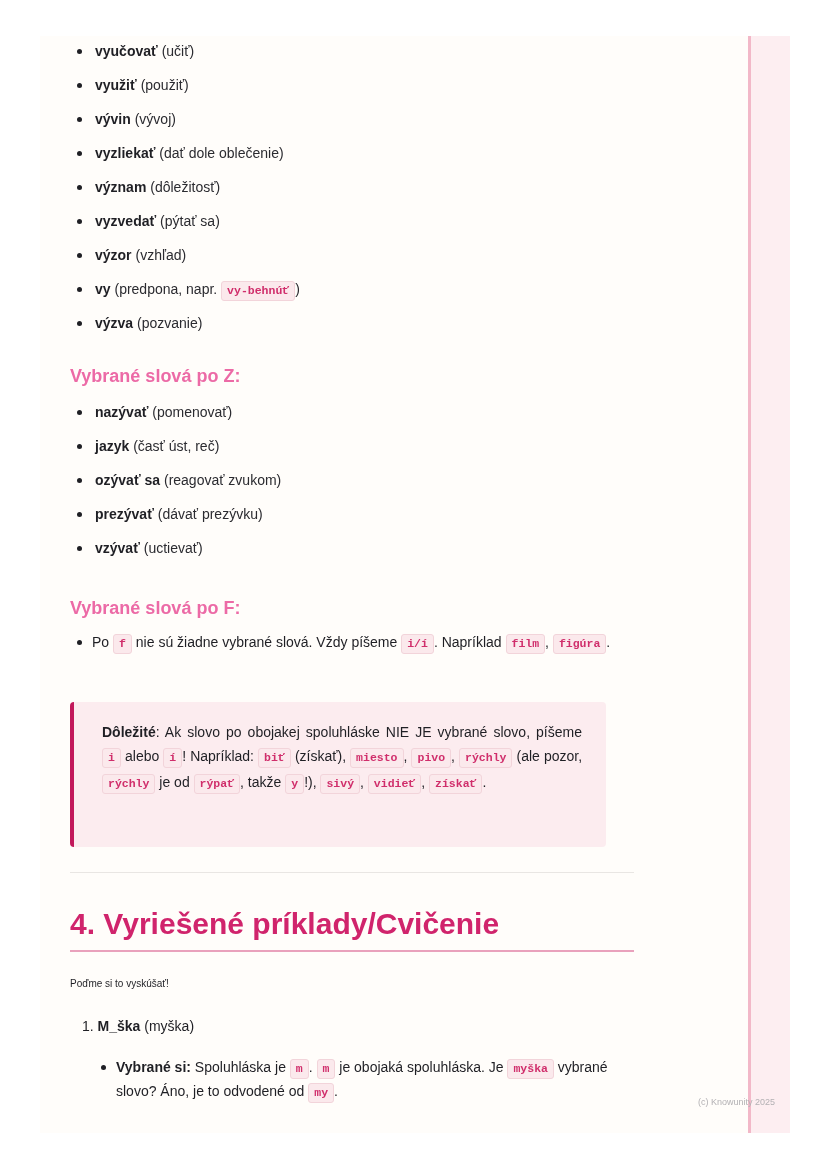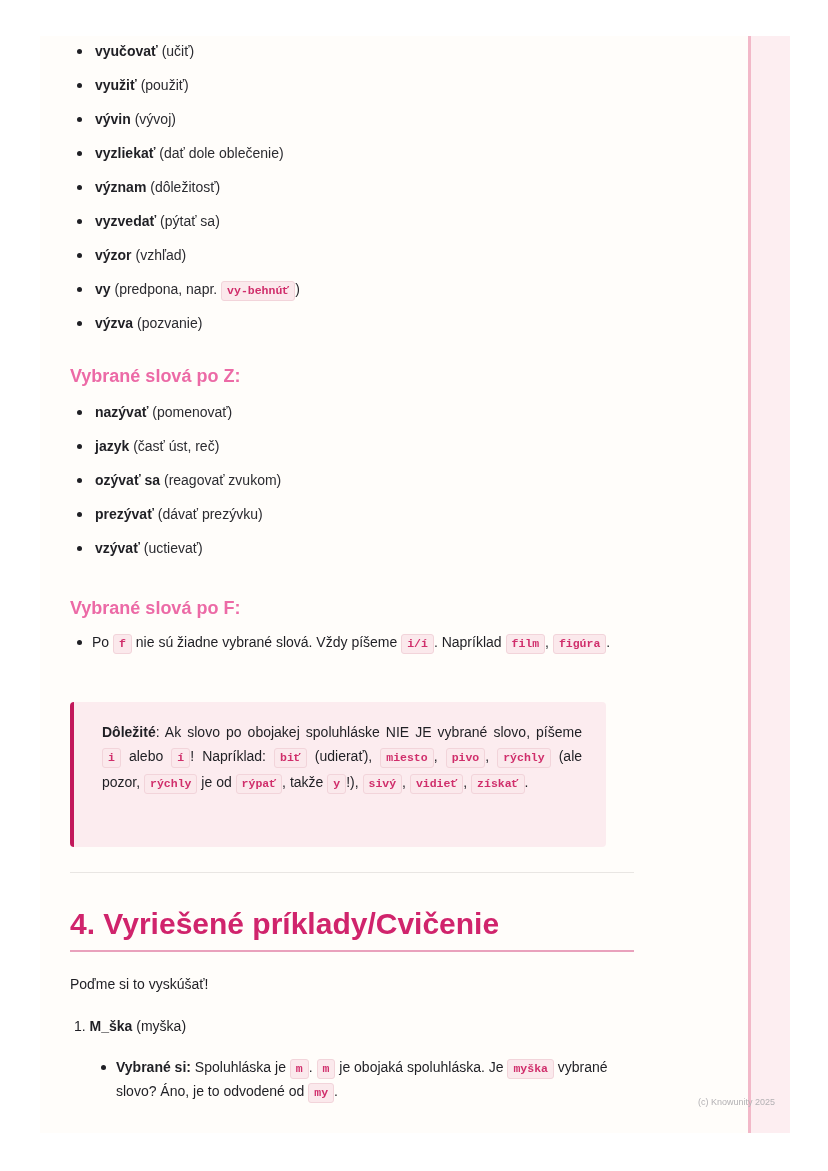--- a/index.html
+++ b/index.html
@@ -41,21 +41,21 @@
     position:relative; background:#fcecef; border-left:4px solid #c2185b; border-radius:4px;
     padding:18px 24px 16px 28px; font-size:14px; line-height:24px; text-align:justify;
     margin-left:0px; width:536px; box-sizing:border-box;
   }
   .callout code { margin:2px 0; }
   hr.sep { border:none; border-top:1px solid #e9e6e3; margin:0; }
   h2.big {
     font-size:30px; font-weight:bold; color:#d0246c; margin:0; line-height:36px;
     padding-bottom:8px; border-bottom:2px solid #e9a1bc;
   }
-  p.plain { font-size:14px; margin:0; line-height:20px; }
+  p.plain { font-size:10px; margin:0; line-height:20px; }
   .ol-item { font-size:14px; line-height:20px; }
   .sub-bullet { position:relative; padding-left:22px; font-size:14px; line-height:24px; }
   .sub-bullet::before {
     content:""; position:absolute; left:7px; top:10px; width:5px; height:5px; border-radius:50%; background:#1f1f24;
   }
   .footer {
     position:absolute; right:15px; bottom:26px; font-size:9px; color:#b3b1b4;
   }
   .abs { position:absolute; left:0; }
 </style>
@@ -97,40 +97,40 @@
       <code>film</code><span>,</span>
       <code>figúra</code><span>.</span>
     </div>
 
     <div class="callout abs" style="top:666px; height:145px;">
       <b>Dôležité</b><span>: Ak slovo po obojakej spoluhláske NIE JE vybrané slovo, píšeme</span>
       <code>i</code>
       <span>alebo</span>
       <code>í</code><span>! Napríklad:</span>
       <code>biť</code>
-      <span>(udierať),</span>
+      <span>(získať),</span>
       <code>miesto</code><span>,</span>
       <code>pivo</code><span>,</span>
       <code>rýchly</code>
       <span>(ale pozor,</span>
       <code>rýchly</code>
       <span>je od</span>
       <code>rýpať</code><span>, takže</span>
       <code>y</code><span>!),</span>
       <code>sivý</code><span>,</span>
       <code>vidieť</code><span>,</span>
       <code>získať</code><span>.</span>
     </div>
 
     <hr class="sep abs" style="top:836px; width:564px;">
 
     <h2 class="big abs" style="top:870px; width:564px;">4. Vyriešené príklady/Cvičenie</h2>
     <p class="plain abs" style="top:938px;">Poďme si to vyskúšať!</p>
 
-    <div class="ol-item abs" style="top:980px; left:4px;">
+    <div class="ol-item abs" style="top:980px; left:12px;">
       <span>1.</span>
       <b>M_ška</b>
       <span>(myška)</span>
     </div>
 
     <div class="abs sub-bullet" style="top:1019px; left:24px; width:510px;">
       <b>Vybrané si:</b>
       <span>Spoluhláska je</span>
       <code>m</code><span>.</span>
       <code>m</code>

